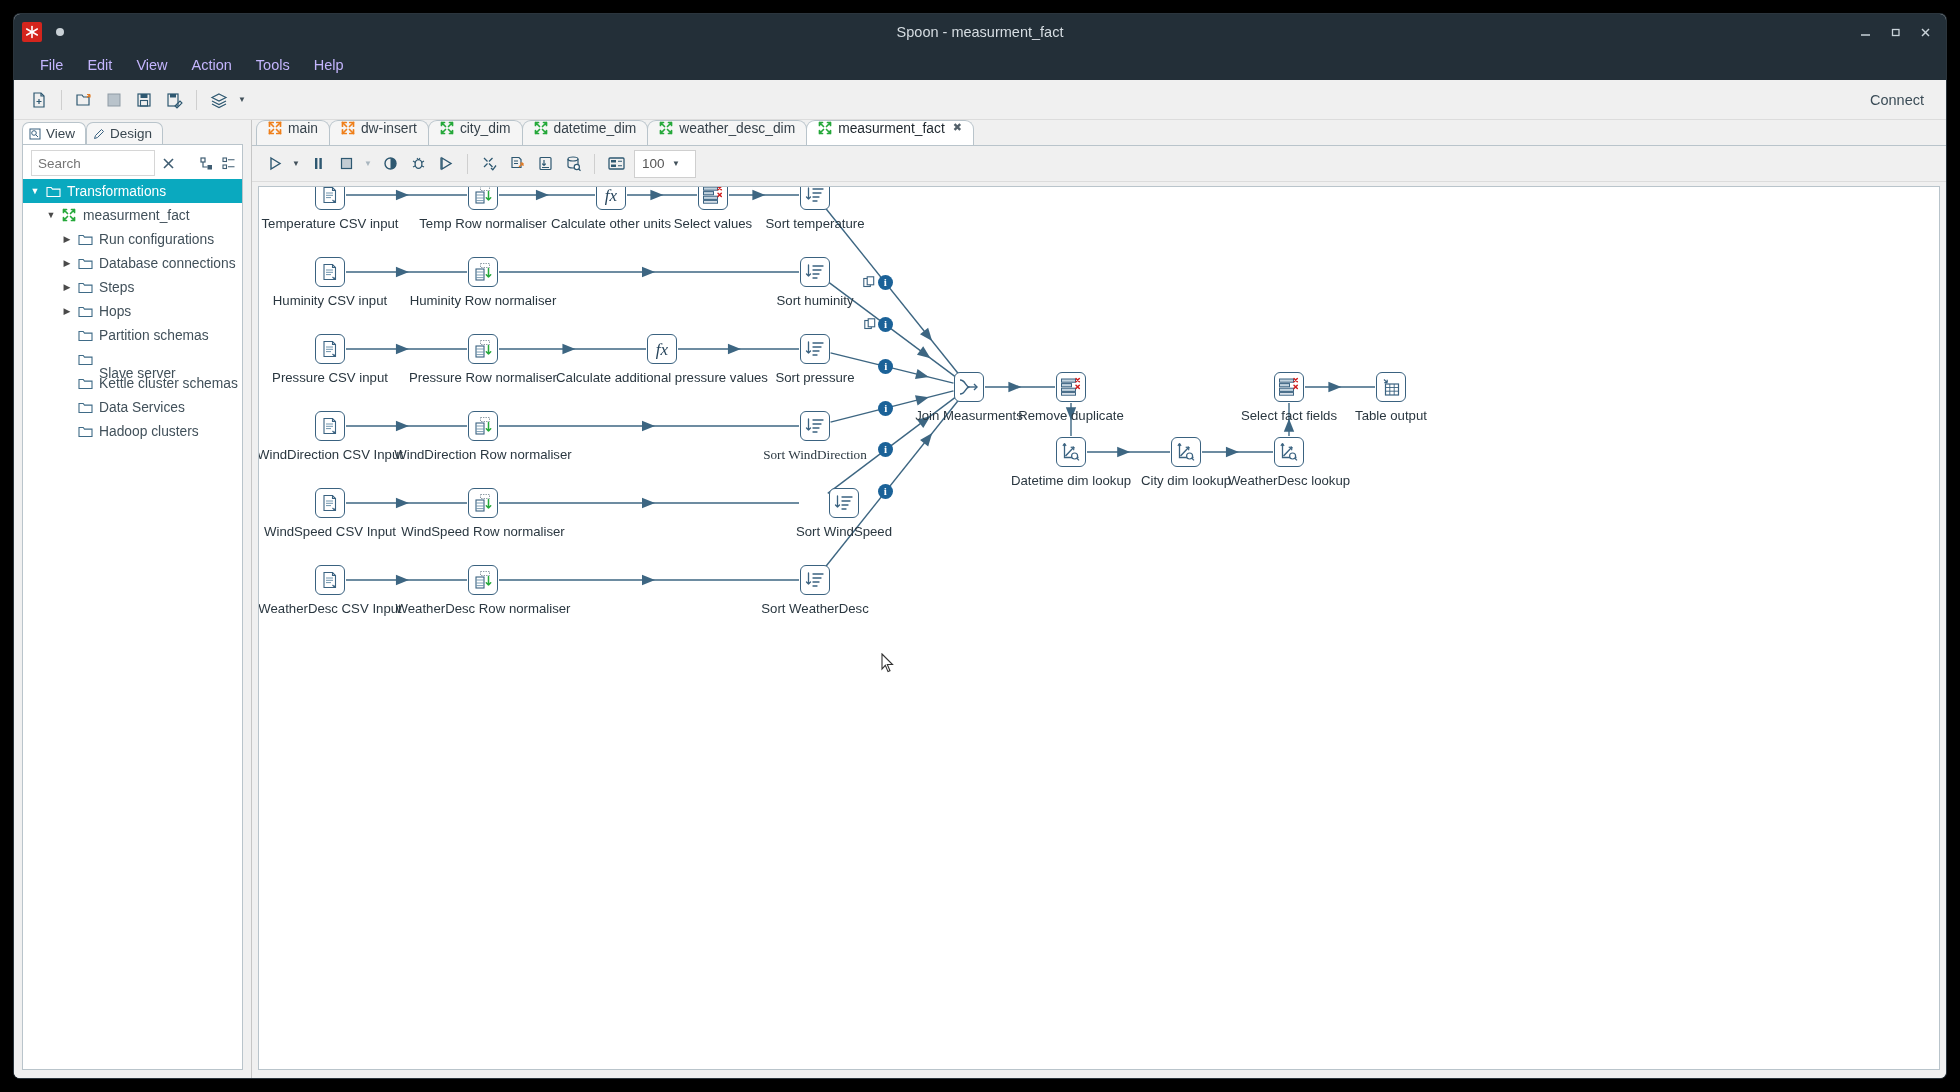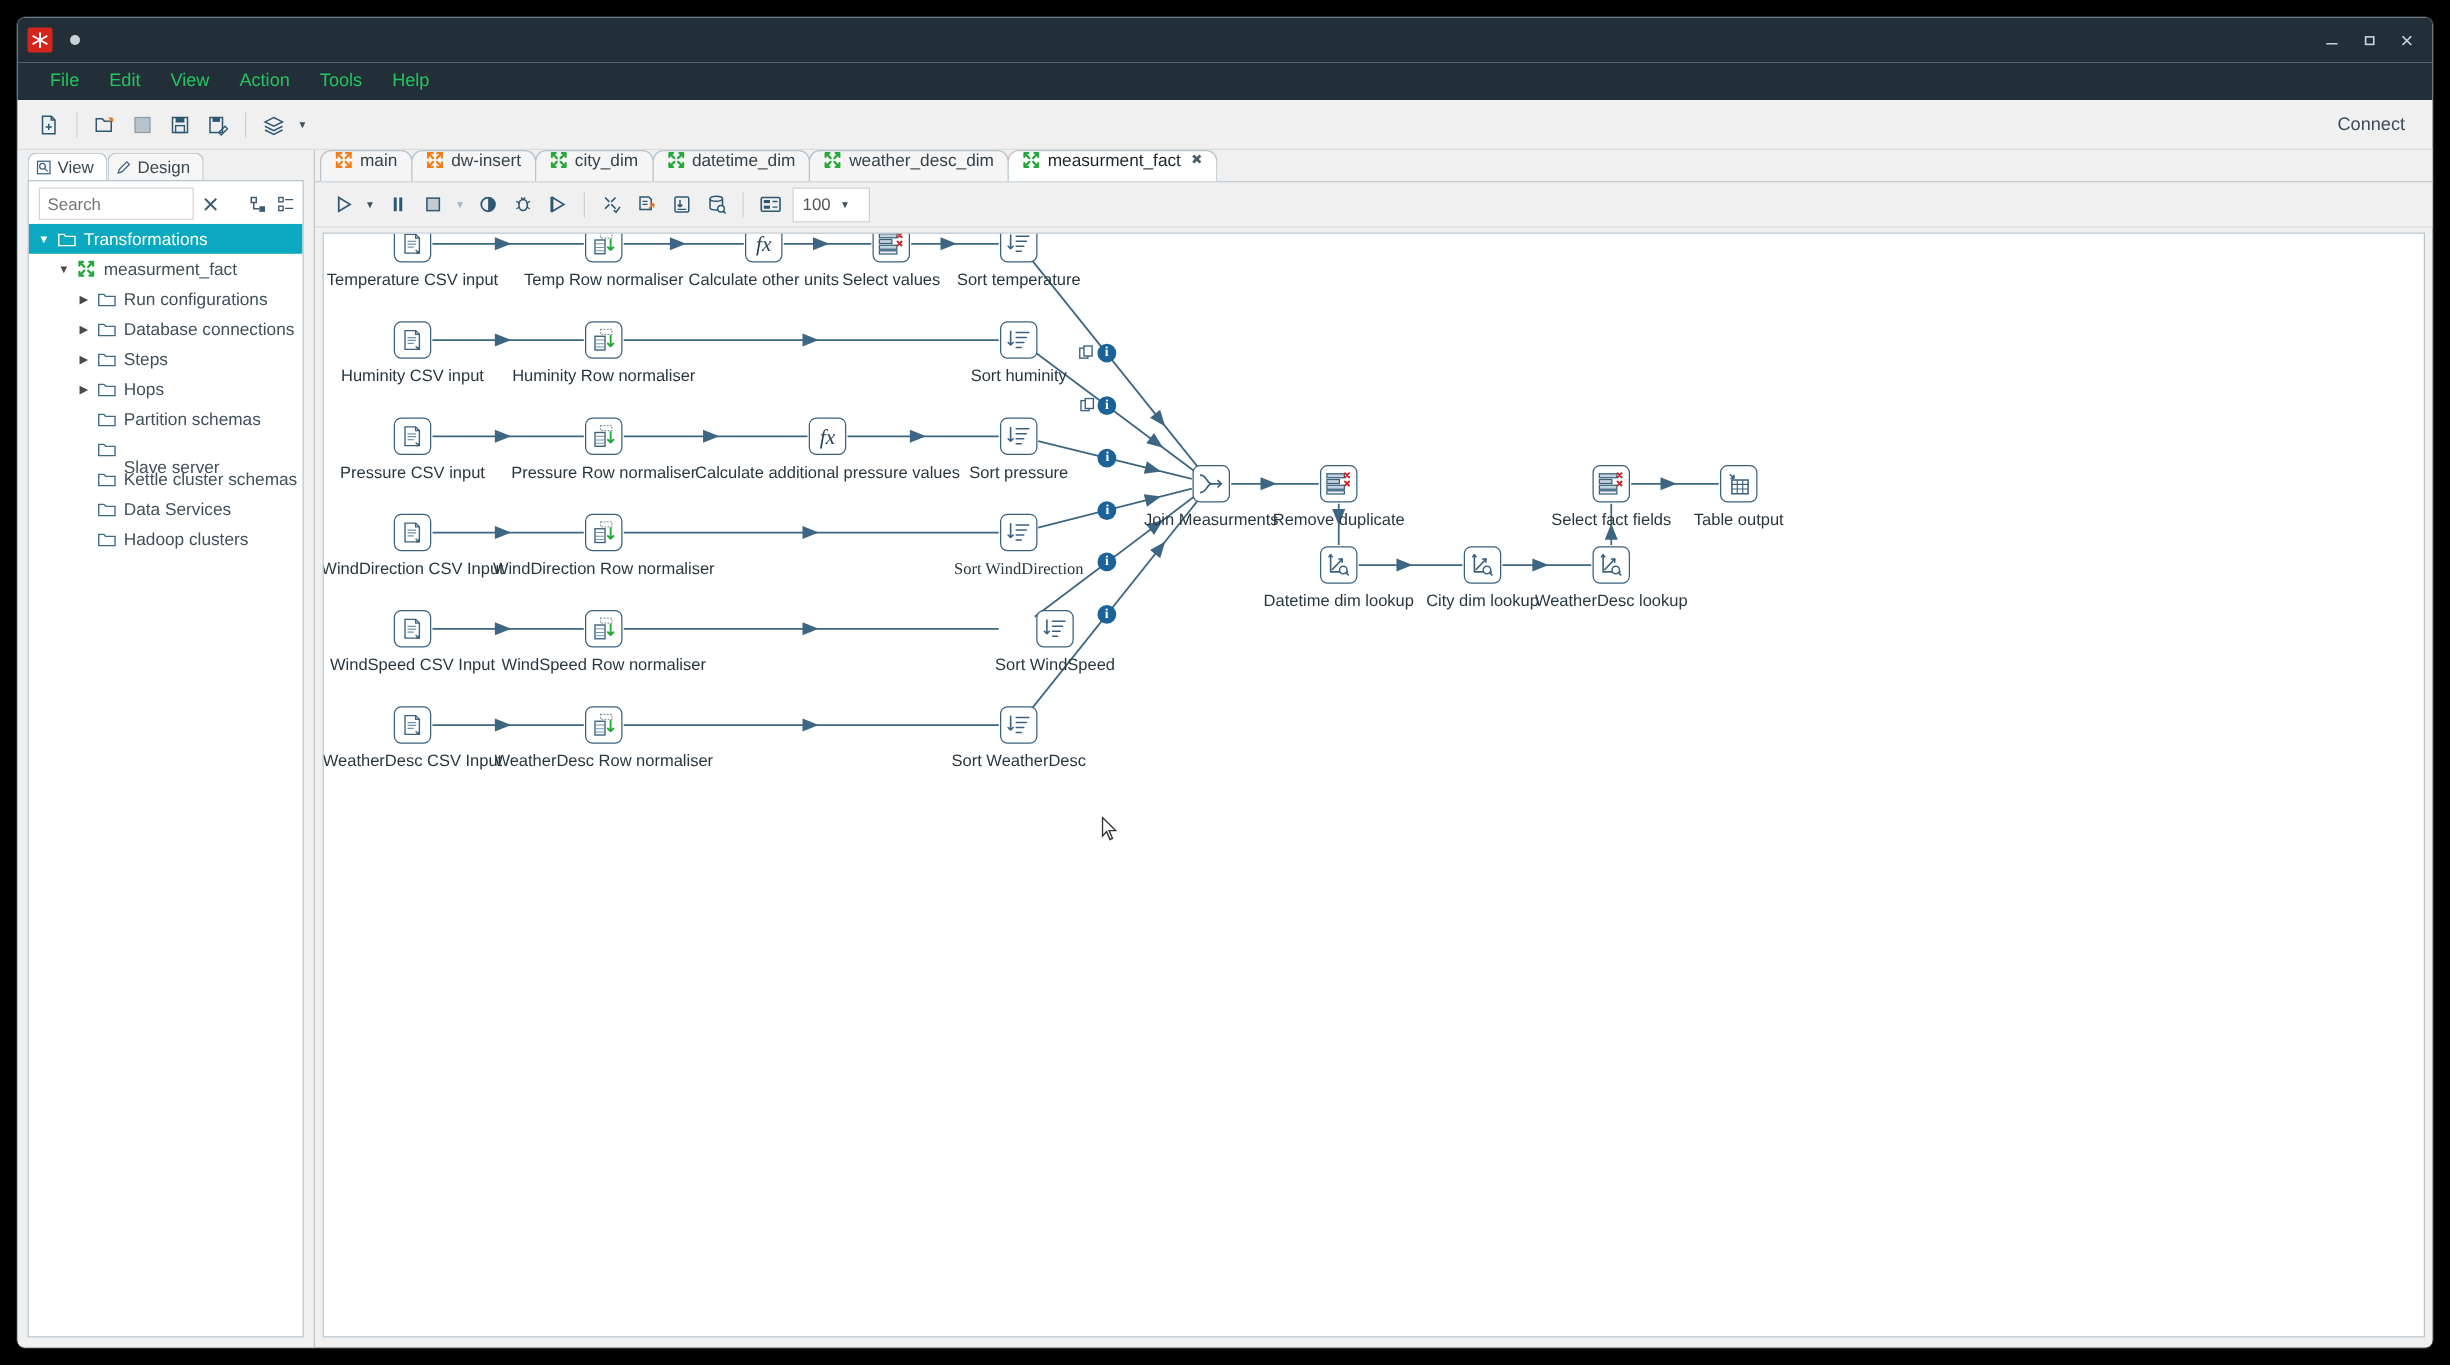--- a/index.html
+++ b/index.html
@@ -52,21 +52,21 @@
     color: #c9d3d9; font-size: 14px;
   }
   #winbtns { margin-left: auto; display: flex; margin-right: 6px; }
   
   #menubar {
     height: 30px; background: #232f38;
     display: flex; align-items: center;
     padding-left: 14px; flex: none;
   }
   .menu-item {
-    color: #22c55e; font-size: 14.5px;
+    color: #c4b5fd; font-size: 14.5px;
     padding: 2px 12px; cursor: default;
   }
   
   #toolbar {
     height: 40px; background: #f0f0f0;
     border-bottom: 1px solid #dcdcdc;
     display: flex; align-items: center; flex: none;
     padding-left: 10px;
     position: relative;
   }
@@ -223,20 +223,21 @@
           <line x1="7" y1="7" x2="7" y2="1.5"></line>
             <line x1="7" y1="7" x2="12.3" y2="4"></line>
           <line x1="7" y1="7" x2="12.3" y2="10"></line>
             <line x1="7" y1="7" x2="7" y2="12.5"></line>
           <line x1="7" y1="7" x2="1.7" y2="10"></line>
             <line x1="7" y1="7" x2="1.7" y2="4"></line>
         </g>
       </svg>
     </div>
     <div id="dirty-dot"></div>
+    <div id="title-text">Spoon - measurment_fact</div>
     <div id="winbtns">
       <div class="winbtn">
         <svg width="13" height="13" viewBox="0 0 13 13">
             <line x1="2" y1="9" x2="11" y2="9" stroke="#c9d3d9" stroke-width="1.3"></line>
           </svg>
       </div>
       <div class="winbtn">
         <svg width="13" height="13" viewBox="0 0 13 13">
             <rect x="3.5" y="3.5" width="6.5" height="6" fill="none" stroke="#c9d3d9" stroke-width="1.3"></rect>
           </svg>

